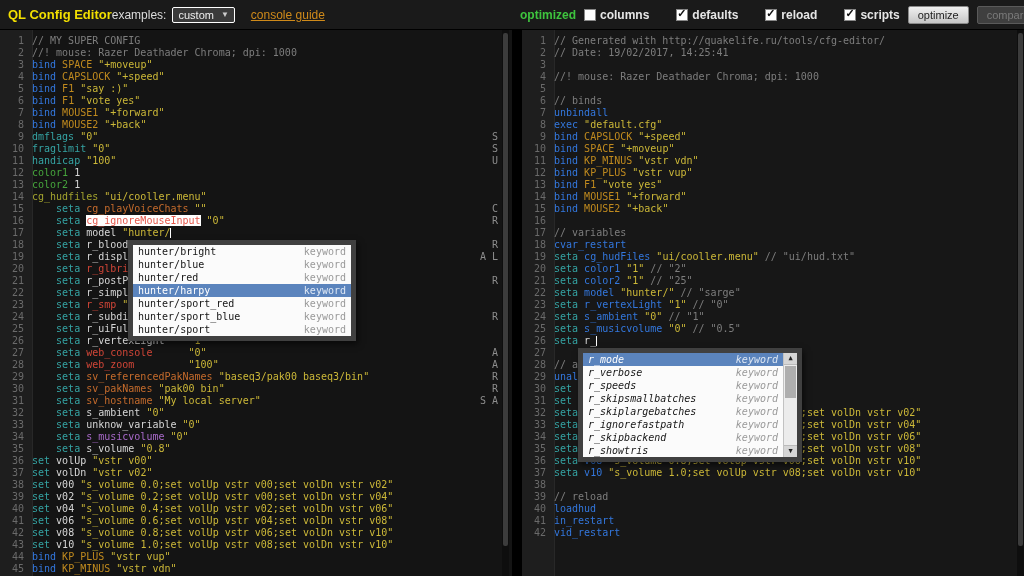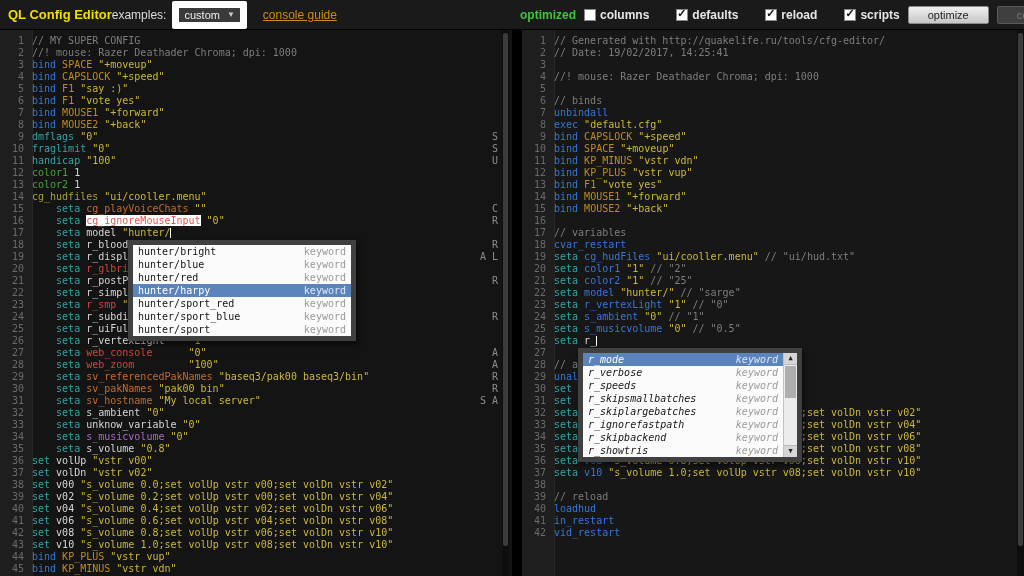--- a/index.html
+++ b/index.html
@@ -5,32 +5,32 @@
   html,body{margin:0;padding:0;}
   body{width:1024px;height:576px;background:#000;overflow:hidden;position:relative;
        font-family:"Liberation Sans",sans-serif;-webkit-font-smoothing:antialiased;}
 
   
   .topbar{height:30px;background:#1a1a1a;border-bottom:1px solid #000;position:relative;
           display:flex;align-items:center;padding:0 8px;box-sizing:border-box;}
   .tb-left{display:flex;align-items:center;}
   .app-title{color:#f2df00;font-weight:bold;font-size:13px;}
   .examples-label{color:#ddd;font-size:12px;}
-  .select{background:#3a3a3a;border:7px solid #ffffff;color:#eee;font-size:11px;
+  .select{background:#3a3a3a;border:1px solid #ffffff;color:#eee;font-size:11px;
           padding:1px 5px;display:inline-flex;gap:7px;align-items:center;border-radius:2px;
           margin-left:6px;cursor:pointer;}
   .dd-arrow{font-size:8px;color:#ccc;}
   .guide{color:#cf8a1a;text-decoration:underline;font-size:12px;margin-left:16px;cursor:pointer;}
   .tb-right{position:absolute;left:520px;top:0;height:30px;display:flex;align-items:center;gap:8px;}
   .status{color:#3ec43e;font-size:12px;font-weight:bold;}
   .cb-label{display:inline-flex;align-items:center;gap:4px;color:#e6e6e6;font-size:12px;
             font-weight:bold;cursor:pointer;}
   .cb{width:10px;height:10px;background:#fff;border:1px solid #888;position:relative;display:inline-block;}
   .cb.checked::after{content:"\2713";position:absolute;top:-3px;left:0;font-size:11px;color:#111;font-weight:bold;}
-  .btn{font-size:11px;border-radius:2px;padding:2px 19px;font-family:inherit;cursor:pointer;}
+  .btn{font-size:11px;border-radius:2px;padding:2px 9px;font-family:inherit;cursor:pointer;}
   .btn.light{background:linear-gradient(#f0f0f0,#c6c6c6);border:1px solid #8a8a8a;color:#222;}
   .btn.dark{background:#3f3f3f;border:1px solid #5a5a5a;color:#7a7a7a;}
   .btn.iconbtn{background:#2e2e2e;border:1px solid #5a5a5a;color:#eee;padding:1px 4px;height:19px;
                display:inline-flex;align-items:center;justify-content:center;}
 
   
   .panes{position:absolute;top:30px;left:0;width:1024px;height:546px;display:flex;}
   .pane{width:512px;height:546px;position:relative;overflow:hidden;box-sizing:border-box;}
   .pane.left{background:#141414;}
   .pane.right{background:#171717;border-left:10px solid #000;}

